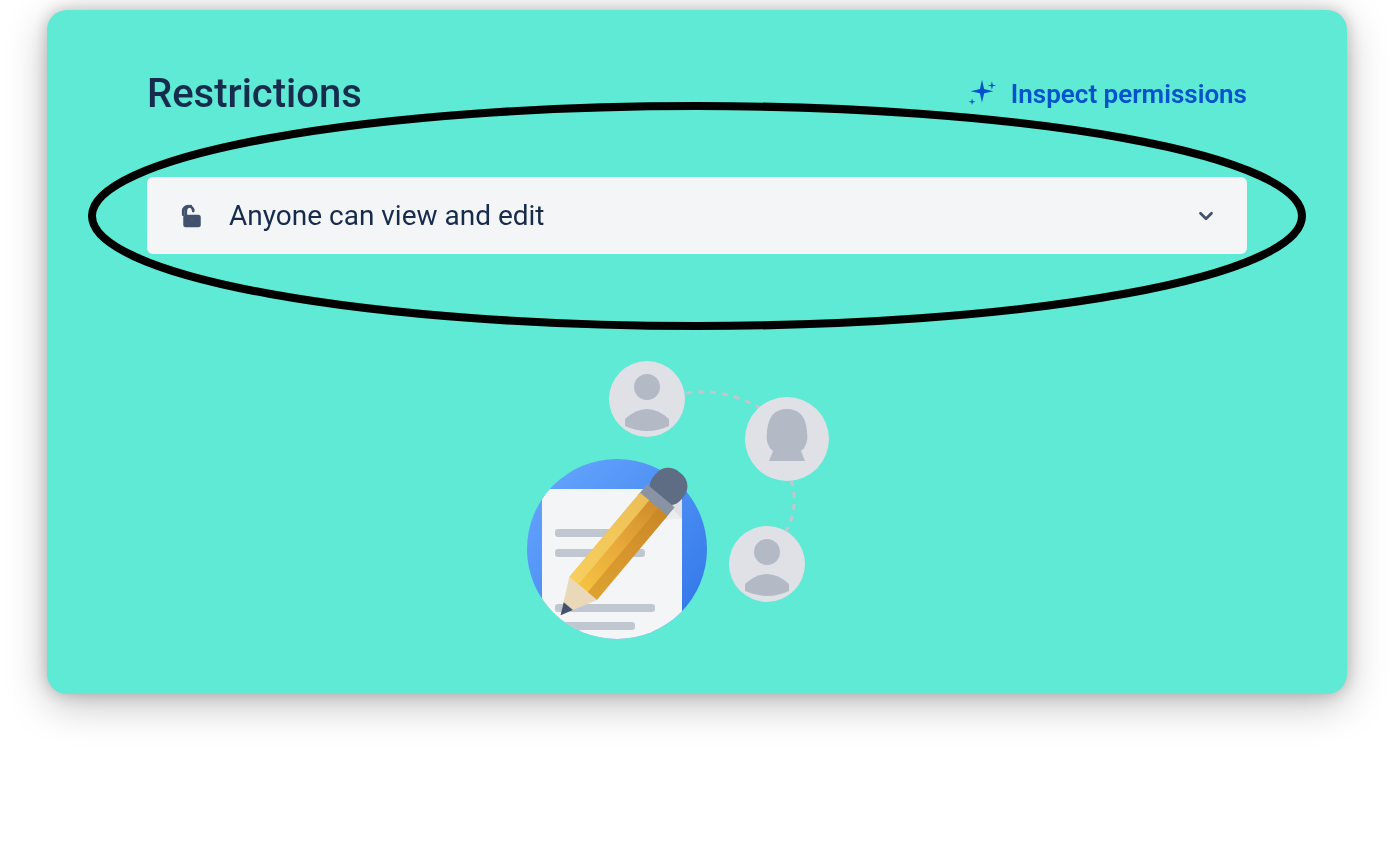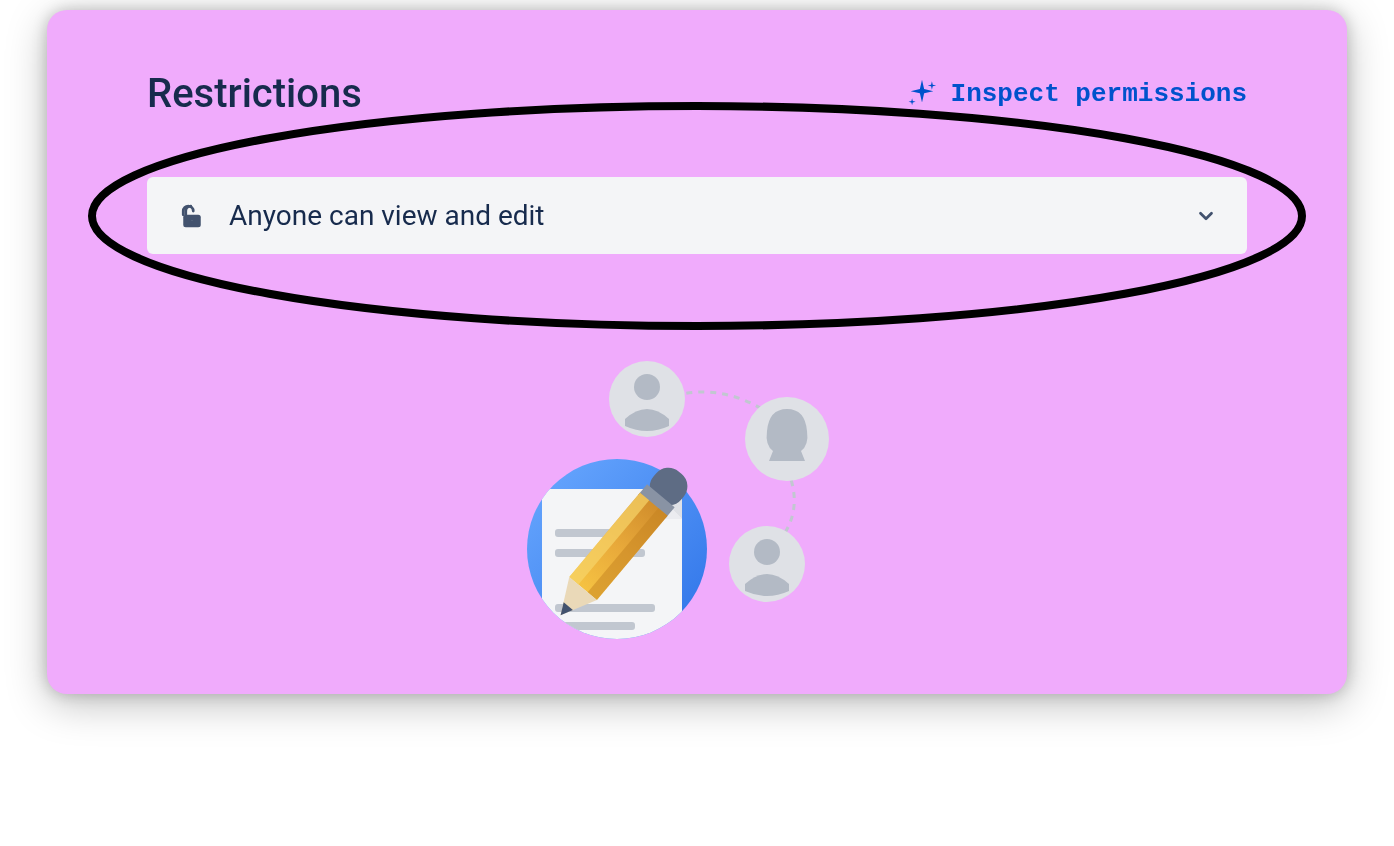--- a/index.html
+++ b/index.html
@@ -12,21 +12,21 @@
       background: #ffffff;
       width: 1394px;
       height: 846px;
       display: flex;
       align-items: flex-start;
       justify-content: center;
       padding-top: 10px;
     }
     .card {
       width: 1300px;
-      background: #f0abfc;
+      background: #5eead4;
       border-radius: 20px;
       box-shadow: 0 10px 40px rgba(0,0,0,0.25), 0 0 15px rgba(0,0,0,0.2);
       padding: 60px 100px 30px 100px;
       position: relative;
       overflow: hidden;
     }
     .header-row {
       display: flex;
       justify-content: space-between;
       align-items: center;
@@ -39,21 +39,20 @@
     }
     .inspect-link {
       display: flex;
       align-items: center;
       gap: 12px;
       color: #0052CC;
       font-size: 26px;
       font-weight: 600;
       text-decoration: none;
       cursor: pointer;
-      font-family: Liberation Mono, monospace;
     }
     .sparkle-icon {
       width: 34px;
       height: 34px;
     }
     .dropdown-wrap {
       position: relative;
     }
     .dropdown {
       width: 100%;

